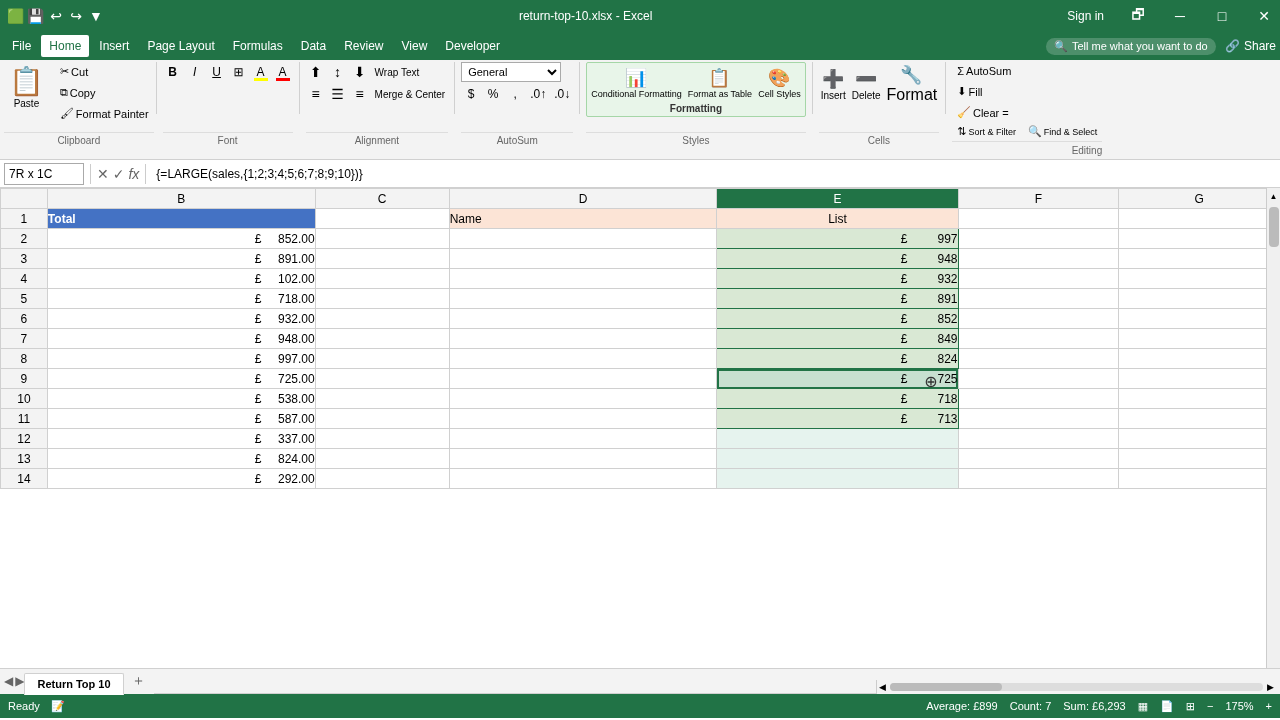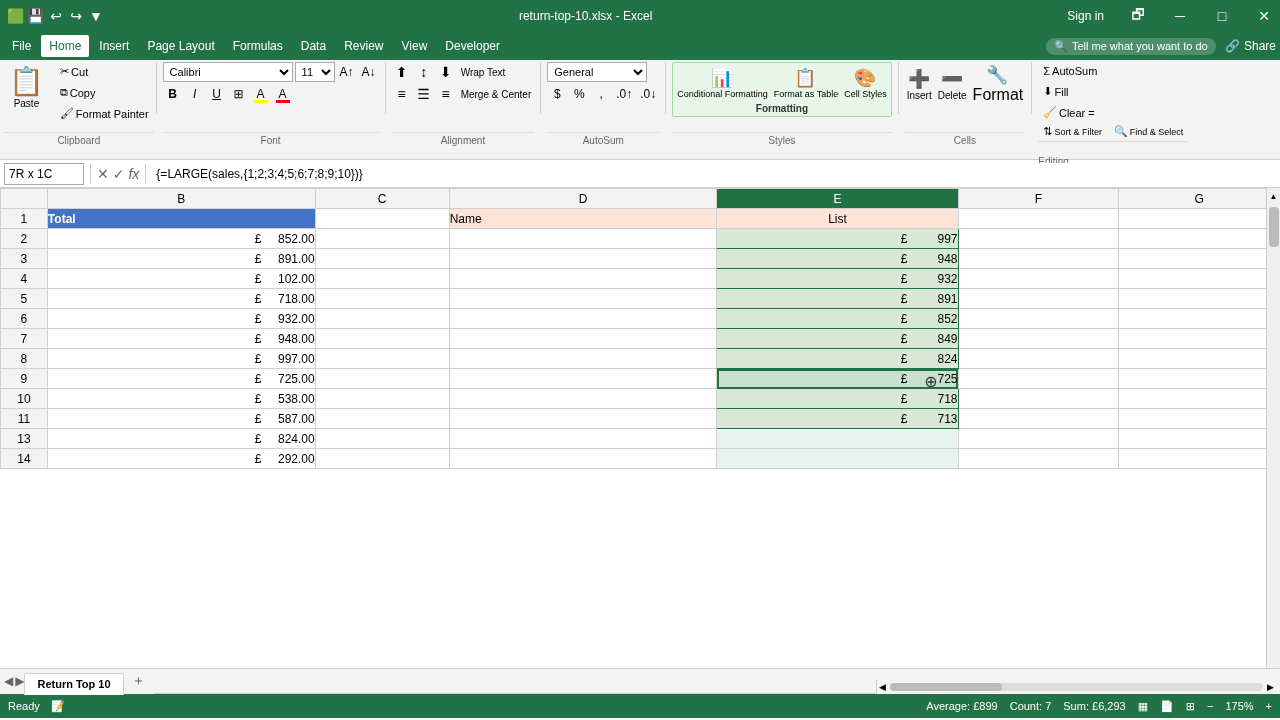--- a/index.html
+++ b/index.html
@@ -373,30 +373,20 @@
       </div>
       <div style="font-size:10px;color:#666;text-align:center;border-top:1px solid #ddd;padding-top:2px;">Clipboard</div>
     </div>
     <div class="ribbon-divider"></div>
   </div>
 
   <div class="ribbon-section">
     <div style="display:flex; flex-direction:column; justify-content:space-between; padding: 0 4px 4px 4px;">
       <div class="font-toolbar">
         <div class="font-row">
-          <select class="font-select">
-            <option>Calibri</option>
-          </select>
-          <select class="font-size-select">
-            <option>11</option>
-          </select>
-          <button class="font-btn">A↑</button>
-          <button class="font-btn">A↓</button>
-        </div>
-        <div class="font-row">
           <button class="font-btn font-btn-b">B</button>
           <button class="font-btn font-btn-i">I</button>
           <button class="font-btn font-btn-u">U</button>
           <button class="font-btn">⊞</button>
           <button class="font-btn" style="position:relative;">A<span style="position:absolute;bottom:0;left:2px;right:2px;height:3px;background:yellow;"></span></button>
           <button class="font-btn" style="position:relative;">A<span style="position:absolute;bottom:0;left:2px;right:2px;height:3px;background:red;"></span></button>
         </div>
       </div>
       <div style="font-size:10px;color:#666;text-align:center;border-top:1px solid #ddd;padding-top:2px;">Font</div>
     </div>
@@ -515,21 +505,21 @@
       <div style="display:flex;gap:2px;">
         <div class="ribbon-btn-small">
           <span>⇅</span>
           <span style="font-size:9px;">Sort &amp; Filter</span>
         </div>
         <div class="ribbon-btn-small">
           <span>🔍</span>
           <span style="font-size:9px;">Find &amp; Select</span>
         </div>
       </div>
-      <div style="font-size:10px;color:#666;text-align:left;border-top:1px solid #ddd;padding-top:14px;">Editing</div>
+      <div style="font-size:10px;color:#666;text-align:right;border-top:1px solid #ddd;padding-top:3px;">Editing</div>
     </div>
   </div>
 </div>
 
 <div id="formula-bar">
   <input id="name-box" type="text" value="7R x 1C" readonly="" style="width: 80px; height: 22px; border: 1px solid rgb(170, 170, 170); padding: 2px 4px; font-size: 12px;">
   <div class="separator"></div>
   <span style="cursor:pointer;font-size:14px;color:#666;">✕</span>
   <span style="cursor:pointer;font-size:14px;color:#666;">✓</span>
   <span style="cursor:pointer;font-size:14px;color:#666;font-style:italic;">fx</span>
@@ -670,20 +660,29 @@
         <tr>
           <td class="row-header">11</td>
           <td class="cell cell-right">£&nbsp;&nbsp;&nbsp;&nbsp;&nbsp;587.00</td>
           <td class="cell"></td>
           <td class="cell"></td>
           <td class="cell list-selected cell-right">£&nbsp;&nbsp;&nbsp;&nbsp;&nbsp;&nbsp;&nbsp;&nbsp;&nbsp;713</td>
           <td class="cell"></td>
           <td class="cell"></td>
         </tr>
 
+        <tr>
+          <td class="row-header">12</td>
+          <td class="cell cell-right">£&nbsp;&nbsp;&nbsp;&nbsp;&nbsp;337.00</td>
+          <td class="cell"></td>
+          <td class="cell"></td>
+          <td class="cell selected-col"></td>
+          <td class="cell"></td>
+          <td class="cell"></td>
+        </tr>
 
         <tr>
           <td class="row-header">13</td>
           <td class="cell cell-right">£&nbsp;&nbsp;&nbsp;&nbsp;&nbsp;824.00</td>
           <td class="cell"></td>
           <td class="cell"></td>
           <td class="cell selected-col"></td>
           <td class="cell"></td>
           <td class="cell"></td>
         </tr>

